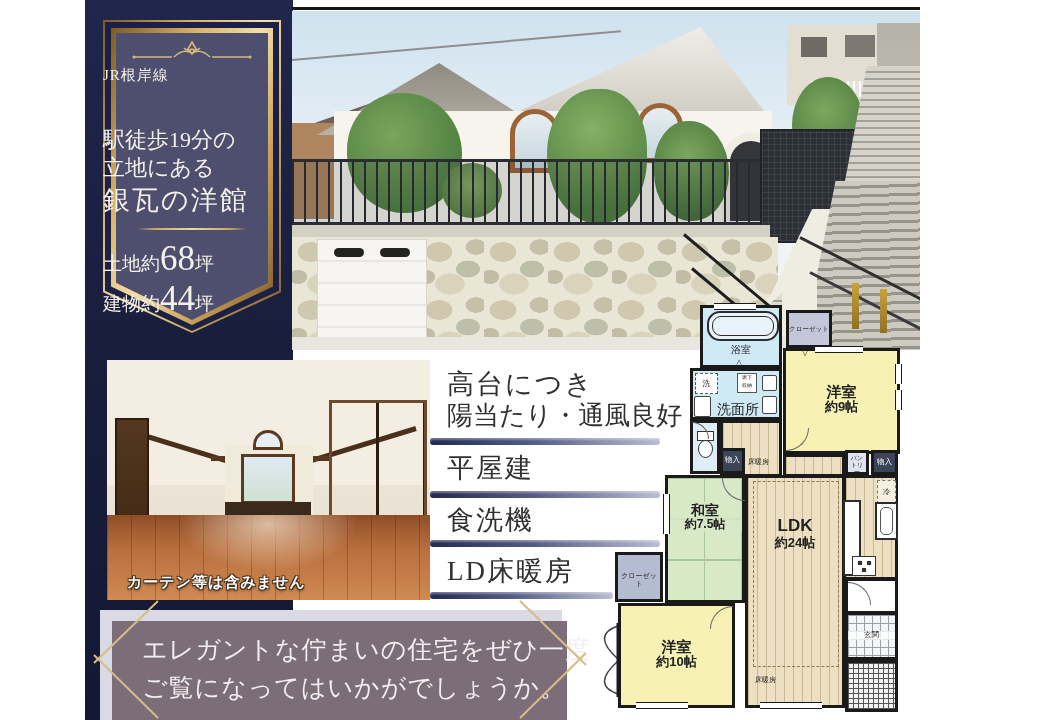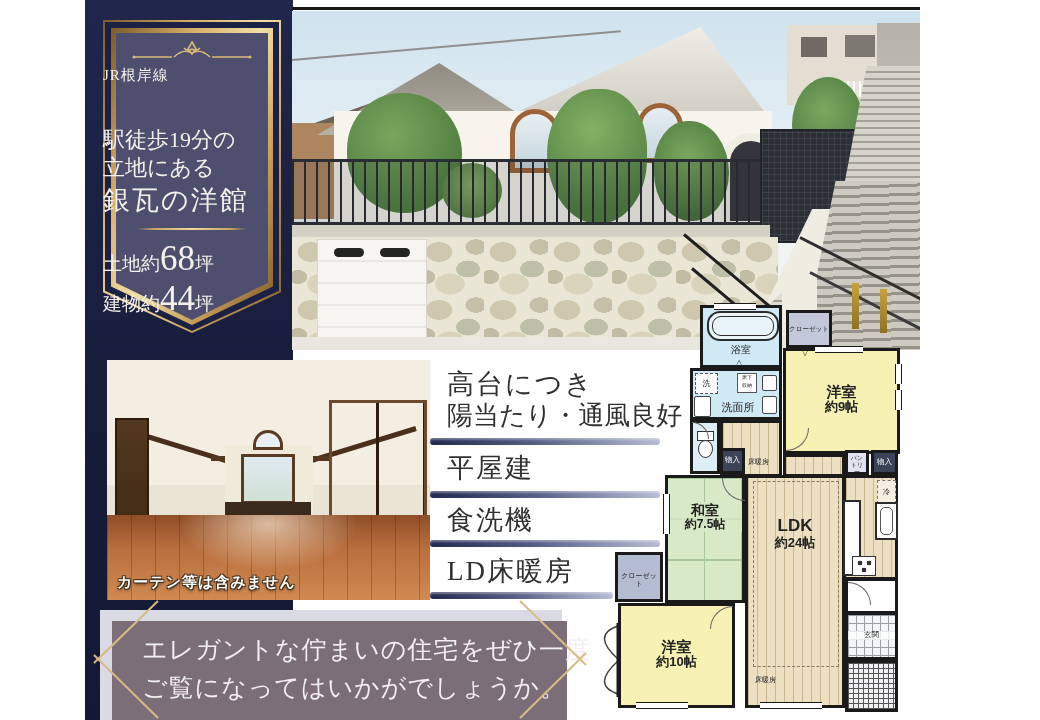--- a/index.html
+++ b/index.html
@@ -133,21 +133,21 @@
     <div class="pp" style="left:118px;top:85px;width:88px;height:76px;background:#efead9;"></div>
     <div class="pp" style="left:146px;top:70px;width:30px;height:20px;border:3px solid #5a3a22;border-radius:15px 15px 0 0;background:#e8eef2;box-sizing:border-box;"></div>
     <div class="pp" style="left:134px;top:94px;width:54px;height:50px;border:3px solid #5a3a22;background:linear-gradient(#dfeaf0,#cfe0d4);box-sizing:border-box;"></div>
     <div class="pp" style="left:118px;top:142px;width:86px;height:16px;background:#3a2a1e;"></div>
     <div class="pp" style="left:8px;top:58px;width:34px;height:132px;background:linear-gradient(#54381f,#3f2814);border:2px solid #2e1d0e;box-sizing:border-box;"></div>
     <div class="pp" style="left:222px;top:40px;width:98px;height:172px;background:linear-gradient(#5c3c24,#462c18);border:3px solid #6b4a2e;box-sizing:border-box;background-image:repeating-linear-gradient(90deg,transparent 0 44px,#2e1d0e 44px 47px);"></div>
     <div class="pp" style="left:0;top:155px;width:100%;height:85px;background:linear-gradient(180deg,#8f4e28,#b96f3e 40%,#d08a52);">
       <div class="pp" style="inset:0;background-image:repeating-linear-gradient(90deg,rgba(60,25,8,.28) 0 1px,transparent 1px 24px);"></div>
       <div class="pp" style="left:20%;top:0;width:60%;height:70%;background:radial-gradient(ellipse at 50% 15%,rgba(255,242,222,.65),transparent 65%);"></div>
     </div>
-    <div class="pp caption" style="left:10px;bottom:8px;">カーテン等は含みません</div>
+    <div class="pp caption" style="left:20px;bottom:8px;">カーテン等は含みません</div>
   </div>
 
   <div class="abs feat" style="left:447px;top:366px;">高台につき</div>
   <div class="abs feat" style="left:447px;top:398px;font-size:26px;letter-spacing:0;">陽当たり・通風良好</div>
   <div class="abs fbar" style="left:430px;top:438px;width:230px;"></div>
   <div class="abs feat" style="left:447px;top:450px;">平屋建</div>
   <div class="abs fbar" style="left:430px;top:491px;width:230px;"></div>
   <div class="abs feat" style="left:447px;top:502px;">食洗機</div>
   <div class="abs fbar" style="left:430px;top:540px;width:230px;"></div>
   <div class="abs feat" style="left:447px;top:553px;">LD床暖房</div>
@@ -202,21 +202,21 @@
 
     <div class="room" style="left:100px;top:70px;width:92px;height:52px;background:#cfe9f5;z-index:2;">
       <div style="position:absolute;left:2px;top:2px;width:21px;height:19px;border:1.5px dashed #555;background:#fff;text-align:center;font-size:8px;line-height:19px;">洗</div>
       <div style="position:absolute;left:44px;top:2px;width:18px;height:18px;border:1.5px solid #555;background:#fff;text-align:center;font-size:5px;line-height:1.5;">
         <span style="display:block;">床下</span>
         <span style="display:block;">収納</span>
       </div>
       <div style="position:absolute;right:2px;top:4px;width:13px;height:14px;border:1.5px solid #444;border-radius:2px;background:#fff;"></div>
       <div style="position:absolute;right:2px;top:25px;width:13px;height:16px;border:1.5px solid #444;border-radius:2px;background:#fff;"></div>
       <div style="position:absolute;left:1px;top:25px;width:15px;height:19px;border:1.5px solid #444;background:#fff;border-radius:2px;"></div>
-      <div class="rlabel tiny" style="left:24px;top:30px;width:42px;font-size:11px;">洗面所</div>
+      <div class="rlabel tiny" style="left:24px;top:30px;width:42px;font-size:14px;">洗面所</div>
     </div>
 
     <div class="room" style="left:100px;top:122px;width:30px;height:54px;background:#ddeef7;z-index:2;">
       <div style="position:absolute;left:4px;top:8px;width:15px;height:8px;border:1.5px solid #333;background:#fff;"></div>
       <div style="position:absolute;left:5px;top:17px;width:13px;height:16px;border:1.5px solid #333;border-radius:50%;background:#fff;"></div>
     </div>
 
     <div class="room darkbox" style="left:130px;top:150px;width:25px;height:26px;z-index:3;">
       <div class="rlabel tiny" style="left:0;top:5px;width:19px;font-size:7.5px;color:#fff;">物入</div>
     </div>

